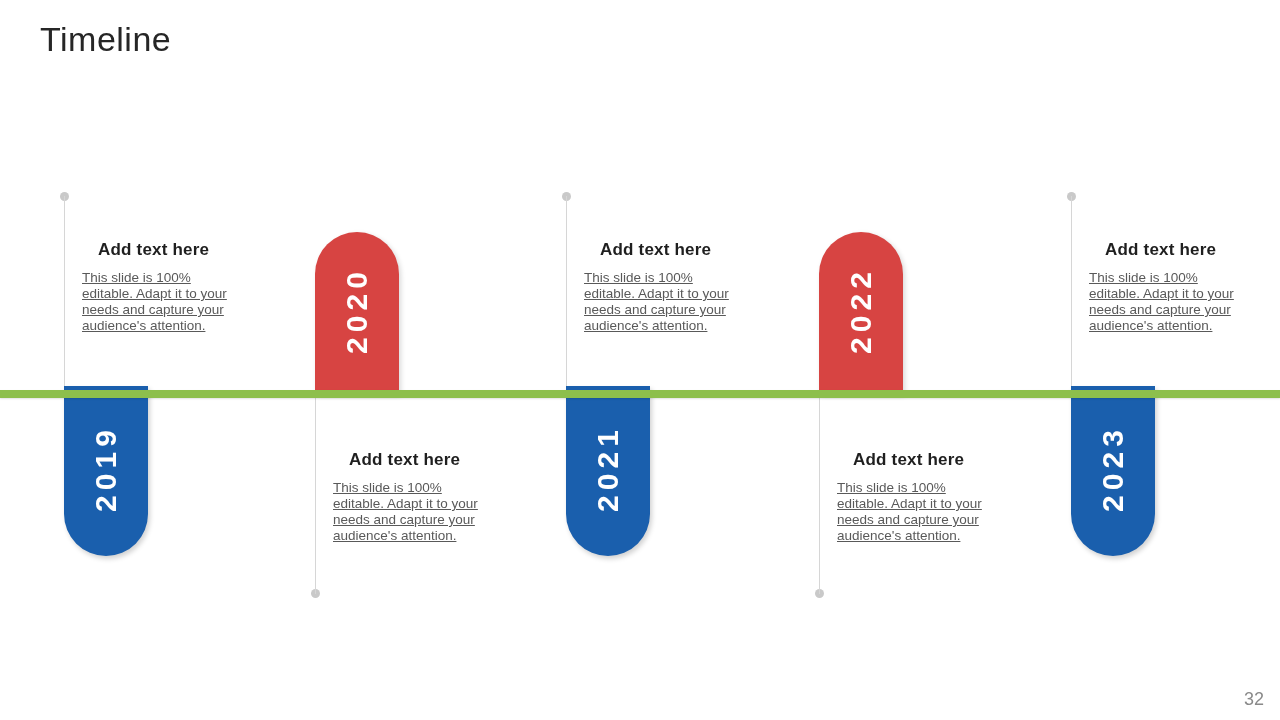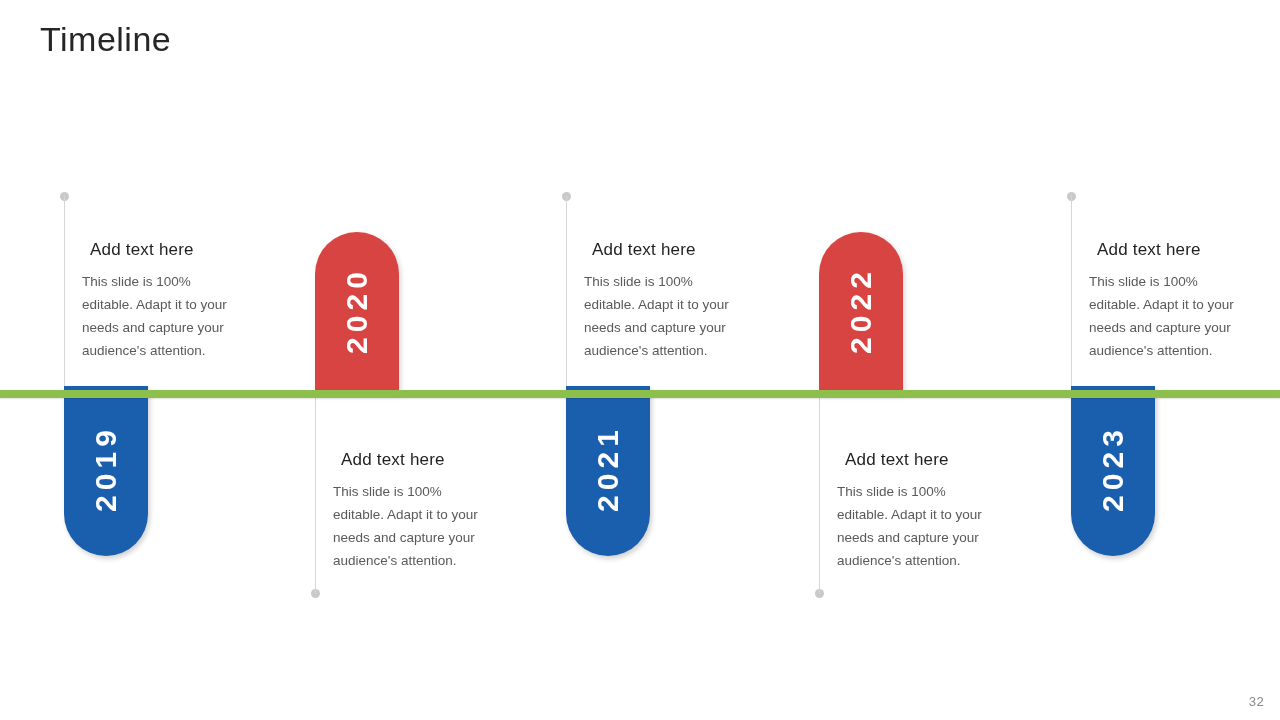--- a/index.html
+++ b/index.html
@@ -42,28 +42,28 @@
     position:absolute; left:-4px; width:9px; height:9px;
     border-radius:50%; background:#c9c9c9;
   }
   .dot-above { top:192px; }
   .dot-below { top:589px; }
 
   .textblock { position:absolute; left:18px; width:160px; }
   .textblock-above { top:240px; }
   .textblock-below { top:450px; }
   .tb-heading {
-    font-size:17px; font-weight:normal; color:#1f1f1f;
-    margin:0 0 10px 8px; letter-spacing:0.2px;
+    font-size:17px; font-weight:bold; color:#1f1f1f;
+    margin:0 0 10px 16px; letter-spacing:0.2px;
   }
-  .tb-body { font-size:13.5px; color:#595959; line-height:23px; }
+  .tb-body { font-size:13.5px; color:#595959; line-height:16px;text-decoration:underline; }
 
   .page-number {
     position:absolute; right:16px; bottom:10px;
-    font-size:13px; color:#8a8a8a;font-family:Liberation Mono, monospace;
+    font-size:18px; color:#8a8a8a;
   }
 </style>
 </head>
 <body>
 
 <div class="slide">
 
   <div class="slide-title">Timeline</div>
 
   <div class="timeline-line"></div>

